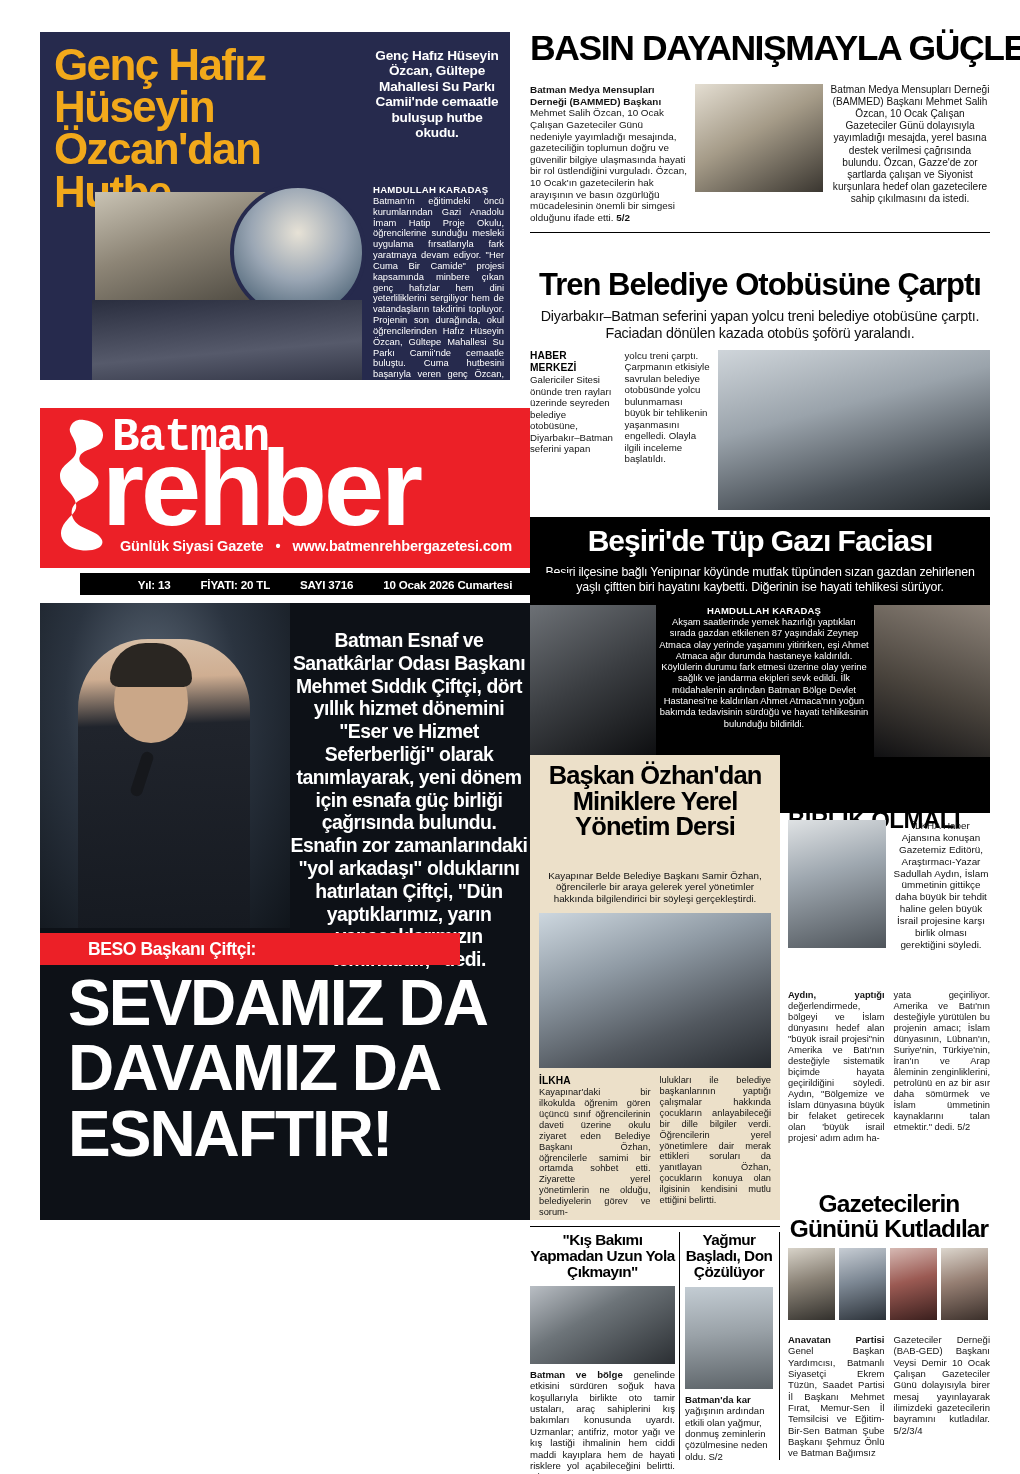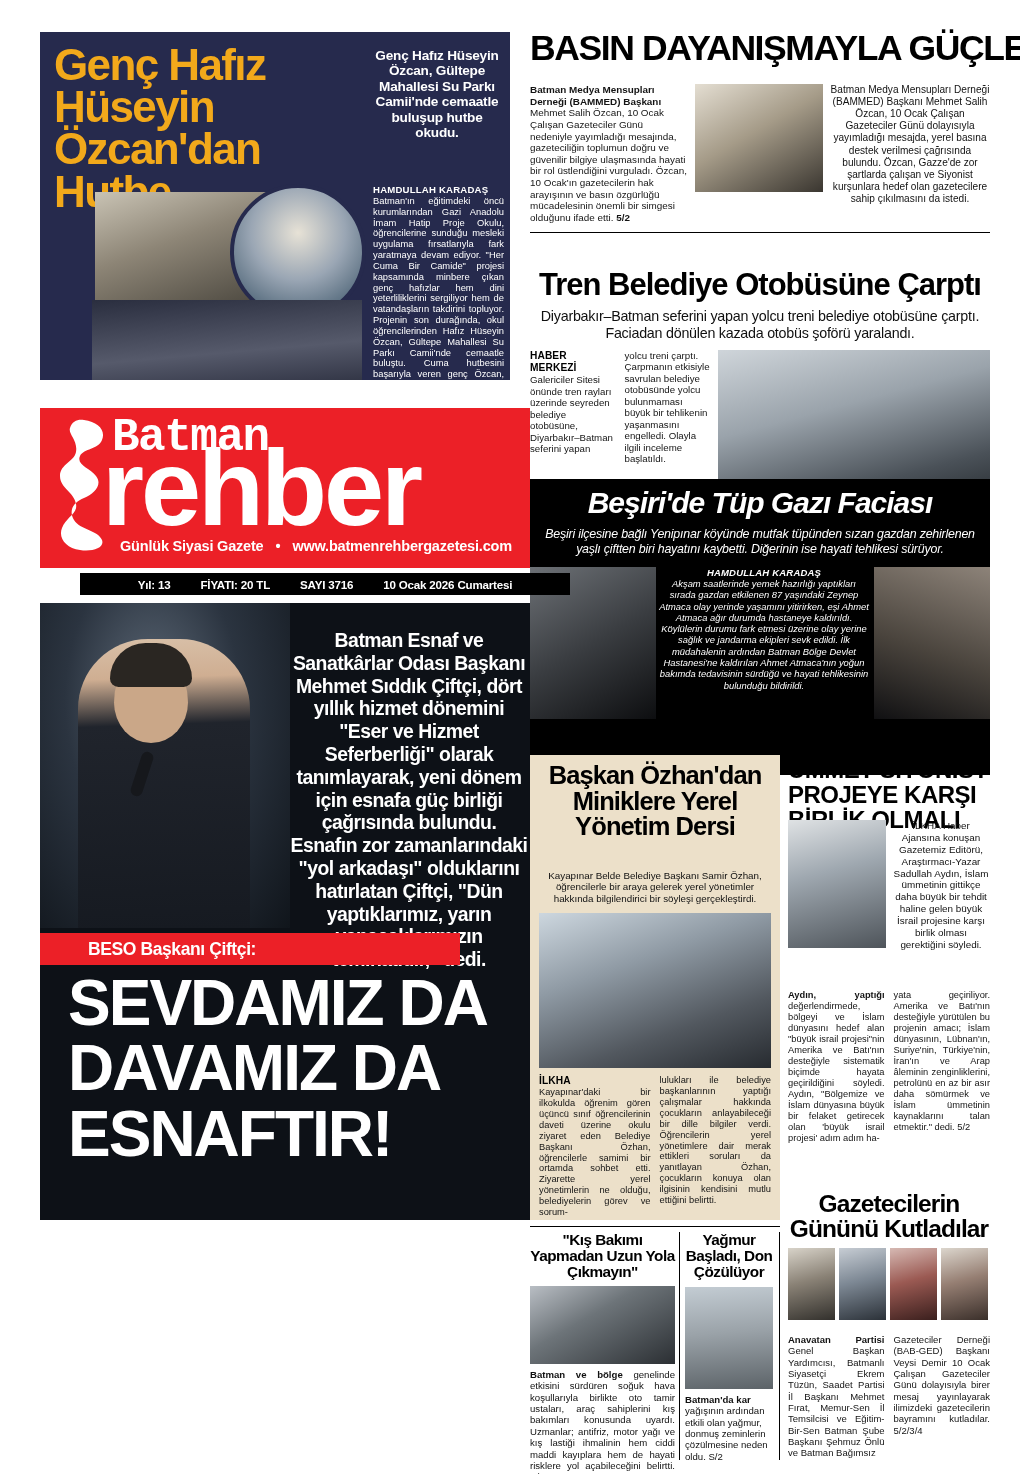--- a/index.html
+++ b/index.html
@@ -55,21 +55,21 @@
   #story-tren { left:530px; top:243px; width:460px; height:250px;margin-top:27px; }
   #tren-head { font-size:31px; letter-spacing:-1px; text-align:center; line-height:0.95; }
   #tren-dek { margin-top:9px; font-size:14.3px; line-height:1.16; text-align:center;
               color:#101010; letter-spacing:-.25px;}
   #tren-cols { position:absolute; left:0; top:80px; width:180px; }
   #tren-cols .body-txt{ font-size:9.7px; line-height:1.185; text-align:left;}
   #tren-img { position:absolute; left:188px; top:80px; width:272px; height:160px;
               background:linear-gradient(165deg,#cfd5da 0%,#9aa3ab 38%,#4a5158 75%,#23282c 100%); }
 
   
-  #story-besiri { left:530px; top:479px; width:460px; height:296px; background:#000;font-style:italic; }
+  #story-besiri { left:530px; top:517px; width:460px; height:296px; background:#000; }
   #besiri-head { position:absolute; left:0; top:10px; width:460px; text-align:center;
                  font-size:30px; color:#fff; letter-spacing:-1px; }
   #besiri-dek { position:absolute; left:6px; top:48px; width:448px; text-align:center;
                 font-size:12.4px; line-height:1.2; color:#fff; letter-spacing:-.2px; }
   #besiri-body-wrap { position:absolute; left:128px; top:88px; width:212px; text-align:center; }
   #besiri-byline { font-size:9.5px; font-weight:bold; color:#fff; letter-spacing:.2px; }
   #besiri-body { font-size:9.4px; line-height:1.2; color:#fff; text-align:center; }
   #besiri-imgL{ position:absolute; left:0; top:88px; width:126px; height:152px;
                 background:linear-gradient(150deg,#6d7176 0%,#3a3d41 50%,#0d0e10 100%);}
   #besiri-imgR{ position:absolute; left:344px; top:88px; width:116px; height:152px;

